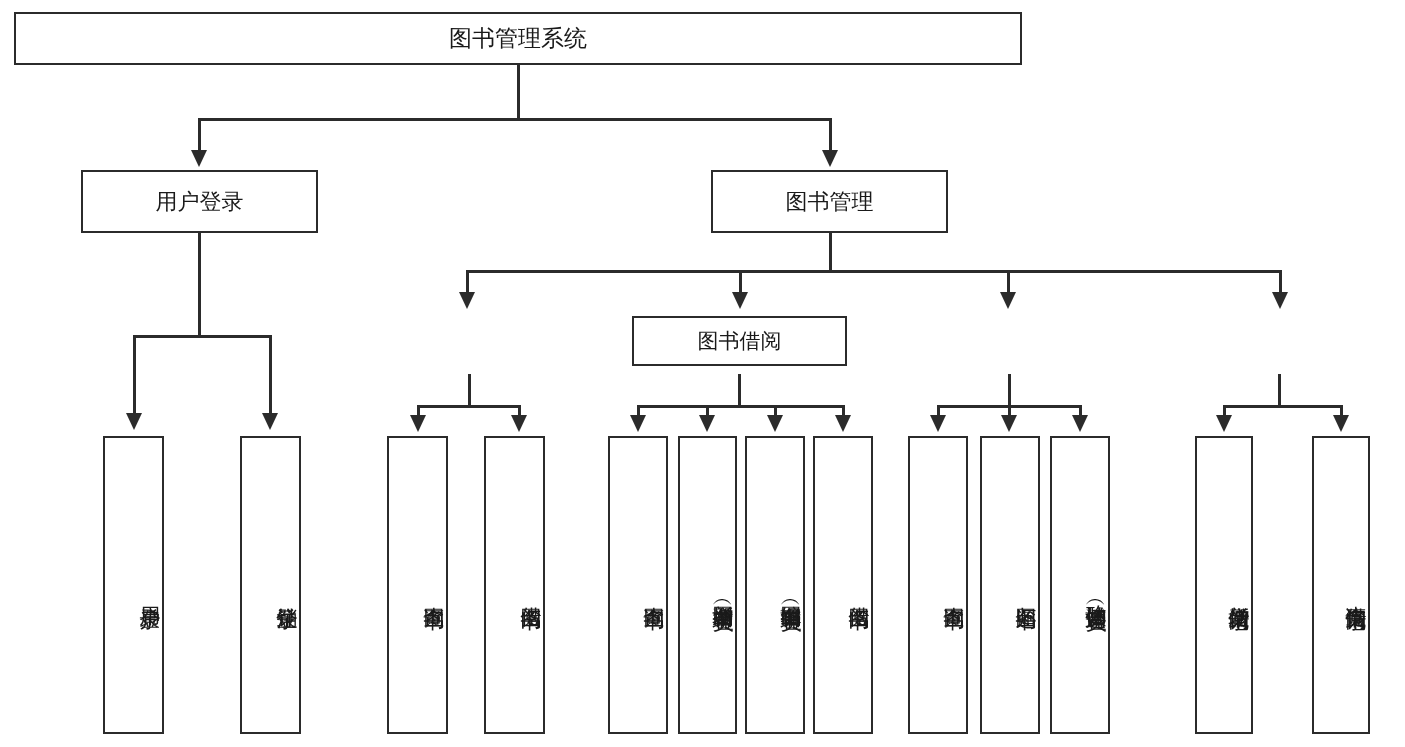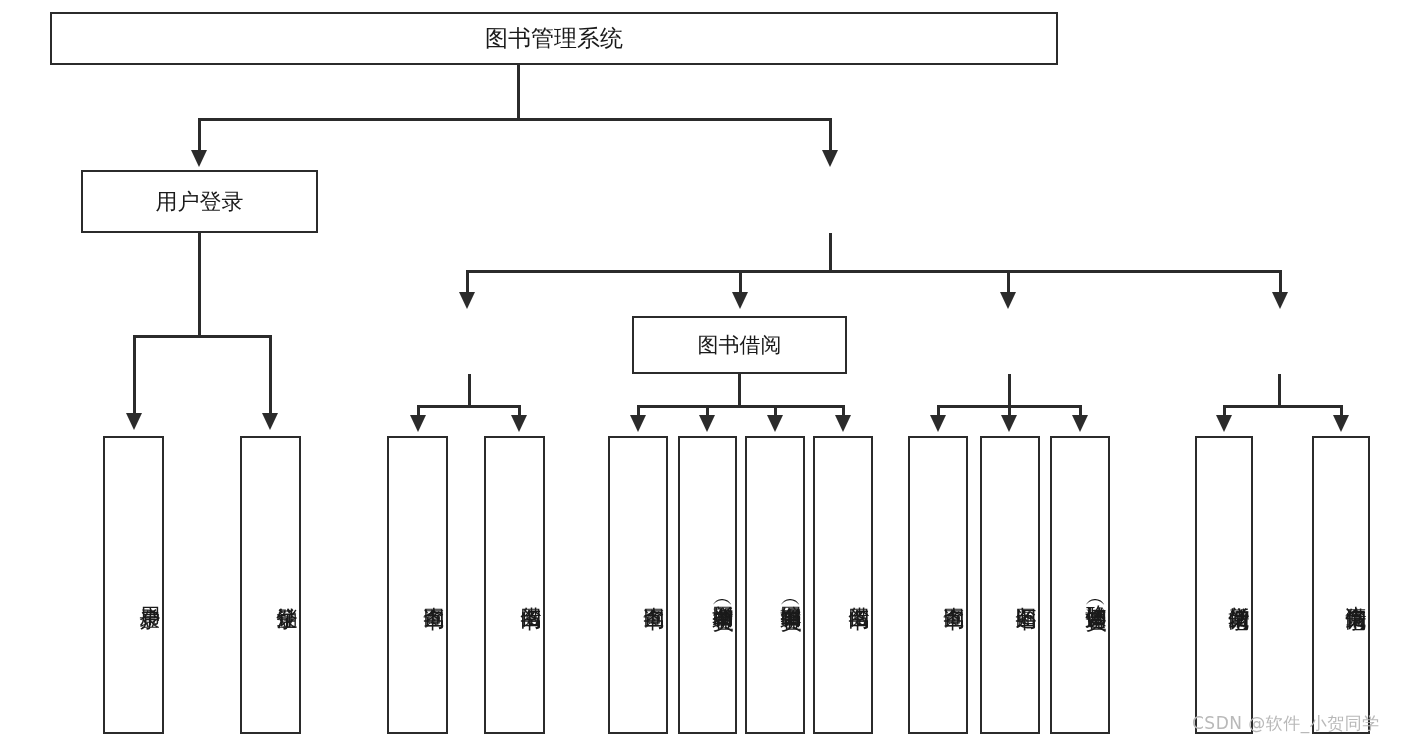--- a/index.html
+++ b/index.html
@@ -67,56 +67,59 @@
     font-size: 17px;
     white-space: nowrap;
     letter-spacing: 0.5px;
   }
 </style>
 </head>
 <body>
 
 <div id="canvas">
 
-  <div class="node node-root" style="left:14px; top:12px; width:1008px; height:53px;margin-left:36px;">
+  <div class="node node-root" style="left:14px; top:12px; width:1008px; height:53px;">
     <span>图书管理系统</span>
   </div>
 
   <div class="edge edge-v" style="left:517px; top:65px; width:2.5px; height:53px;"></div>
 
   <div class="edge edge-h" style="left:198px; top:118px; width:634px; height:2.5px;"></div>
 
   <div class="edge edge-v" style="left:198px; top:118px; width:2.5px; height:34px;"></div>
   <div class="arrow" style="left:191px; top:150px;"></div>
   <div class="edge edge-v" style="left:829px; top:118px; width:2.5px; height:34px;"></div>
   <div class="arrow" style="left:822px; top:150px;"></div>
 
   <div class="node node-l2" style="left:81px; top:170px; width:237px; height:63px;">
     <span>用户登录</span>
+  </div>
+  <div class="node node-l2" style="left:711px; top:170px; width:237px; height:63px;">
+    <span>图书管理</span>
   </div>
 
   <div class="edge edge-v" style="left:198px; top:233px; width:2.5px; height:102px;"></div>
   <div class="edge edge-h" style="left:133px; top:335px; width:138px; height:2.5px;"></div>
   <div class="edge edge-v" style="left:133px; top:335px; width:2.5px; height:80px;"></div>
   <div class="arrow" style="left:126px; top:413px;"></div>
   <div class="edge edge-v" style="left:269px; top:335px; width:2.5px; height:80px;"></div>
   <div class="arrow" style="left:262px; top:413px;"></div>
 
   <div class="edge edge-v" style="left:829px; top:233px; width:2.5px; height:37px;"></div>
   <div class="edge edge-h" style="left:466px; top:270px; width:816px; height:2.5px;"></div>
   <div class="edge edge-v" style="left:466px; top:270px; width:2.5px; height:24px;"></div>
   <div class="arrow" style="left:459px; top:292px;"></div>
   <div class="edge edge-v" style="left:739px; top:270px; width:2.5px; height:24px;"></div>
   <div class="arrow" style="left:732px; top:292px;"></div>
   <div class="edge edge-v" style="left:1007px; top:270px; width:2.5px; height:24px;"></div>
   <div class="arrow" style="left:1000px; top:292px;"></div>
   <div class="edge edge-v" style="left:1279px; top:270px; width:2.5px; height:24px;"></div>
   <div class="arrow" style="left:1272px; top:292px;"></div>
 
-  <div class="node node-l3" style="left:632px; top:316px; width:215px; height:58px;">
+  <div class="node node-l3" style="left:632px; top:316px; width:215px; height:50px;">
     <span>图书借阅</span>
   </div>
 
   <div class="edge edge-v" style="left:468px; top:374px; width:2.5px; height:31px;"></div>
   <div class="edge edge-h" style="left:417px; top:405px; width:103px; height:2.5px;"></div>
   <div class="edge edge-v" style="left:417px; top:405px; width:2.5px; height:12px;"></div>
   <div class="arrow" style="left:410px; top:415px;"></div>
   <div class="edge edge-v" style="left:518px; top:405px; width:2.5px; height:12px;"></div>
   <div class="arrow" style="left:511px; top:415px;"></div>
 
@@ -183,15 +186,14 @@
     <span>确认归还（管理员）</span>
   </div>
 
   <div class="node node-leaf" style="left:1195px; top:436px; width:58px; height:298px;">
     <span>新增借阅记录</span>
   </div>
   <div class="node node-leaf" style="left:1312px; top:436px; width:58px; height:298px;">
     <span>查询借阅记录</span>
   </div>
 
-  <div class="watermark" style="left:1192px; top:712px;">CSDN @软件_小贺同学</div>
 
 </div>
 
 </body></html>

